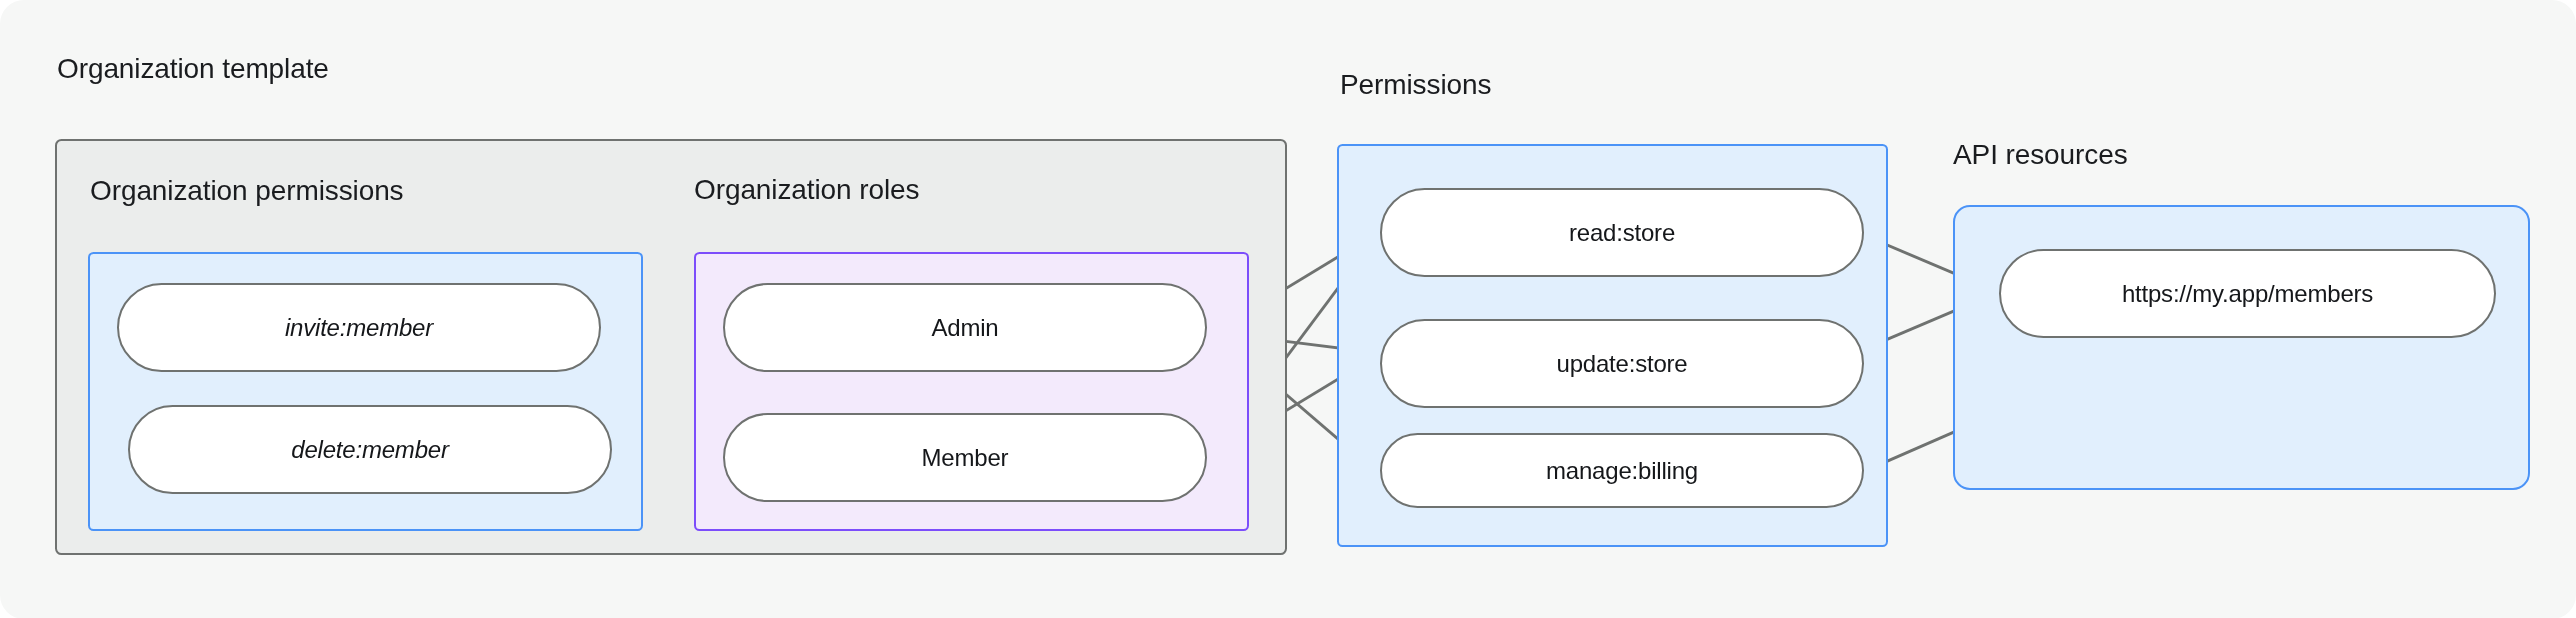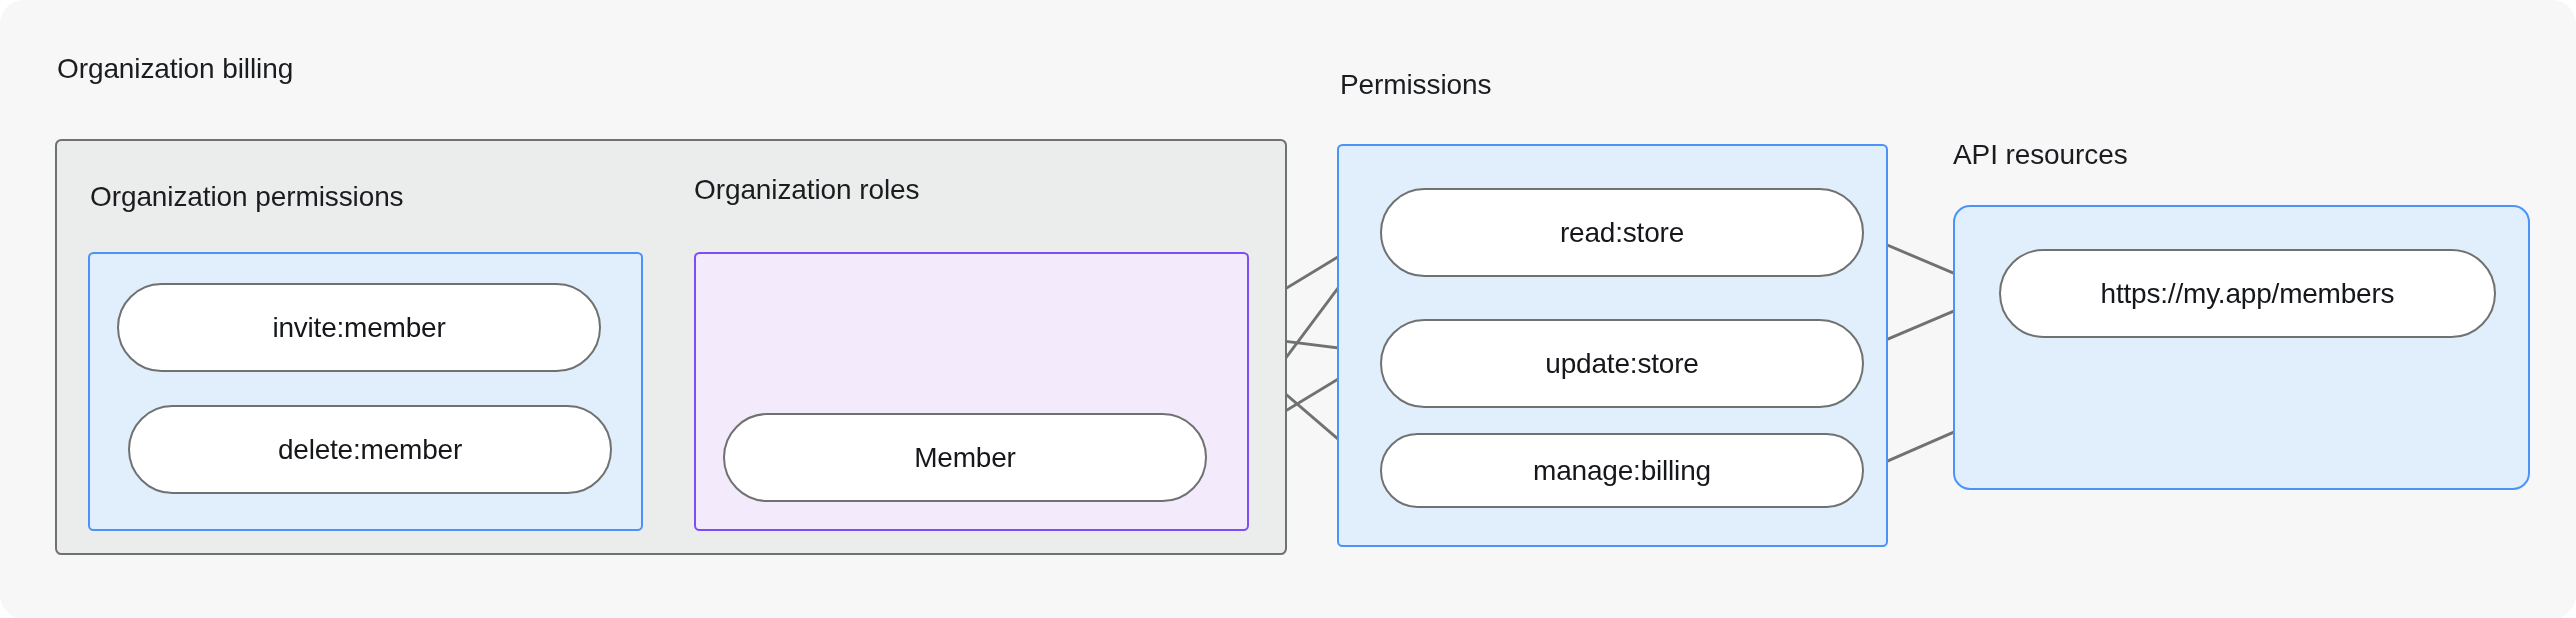--- a/index.html
+++ b/index.html
@@ -51,21 +51,21 @@
   
   .pill {
     position: absolute;
     box-sizing: border-box;
     background: #ffffff;
     border: 2.7px solid #6f7270;
     border-radius: 912px;
     display: flex;
     align-items: center;
     justify-content: center;
-    font-size: 28px;
+    font-size: 24px;
     color: #15171a;
     letter-spacing: -0.2px;
     white-space: nowrap;
   }
 
   
   #edges {
     position: absolute;
     left: 0;
     top: 0;
@@ -104,41 +104,44 @@
 
     <circle cx="664" cy="364" r="10"></circle>
     <circle cx="664" cy="498" r="10"></circle>
     <circle cx="1513" cy="253" r="10"></circle>
     <circle cx="1513" cy="387" r="10"></circle>
     <circle cx="1513" cy="521" r="10"></circle>
     <circle cx="2190" cy="320" r="10"></circle>
     <circle cx="2190" cy="452" r="10"></circle>
   </svg>
 
-  <div class="group-title" style="left:57px; top:55px;">Organization billing</div>
+  <div class="group-title" style="left:57px; top:55px;">Organization template</div>
 
   <div class="group outer-gray" style="left:55px; top:139px; width:1232px; height:416px;">
 
-    <div class="group-title" style="left:33px; top:42px;text-align:center;">Organization permissions</div>
+    <div class="group-title" style="left:33px; top:36px;text-align:center;">Organization permissions</div>
 
-    <div class="group box-blue" style="left:31px; top:111px; width:555px; height:279px;">
+    <div class="group box-blue" style="left:31px; top:111px; width:555px; height:279px;font-style:italic;">
 
       <div class="pill" style="left:27px; top:29px; width:484px; height:89px;">
         <span>invite:member</span>
       </div>
 
       <div class="pill" style="left:38px; top:151px; width:484px; height:89px;">
         <span>delete:member</span>
       </div>
     </div>
 
     <div class="group-title" style="left:637px; top:35px;">Organization roles</div>
 
     <div class="group box-purple" style="left:637px; top:111px; width:555px; height:279px;">
 
+      <div class="pill" style="left:27px; top:29px; width:484px; height:89px;">
+        <span>Admin</span>
+      </div>
 
       <div class="pill" style="left:27px; top:159px; width:484px; height:89px;">
         <span>Member</span>
       </div>
     </div>
   </div>
 
   <div class="group-title" style="left:1340px; top:71px;">Permissions</div>
 
   <div class="group box-blue" style="left:1337px; top:144px; width:551px; height:403px;">

